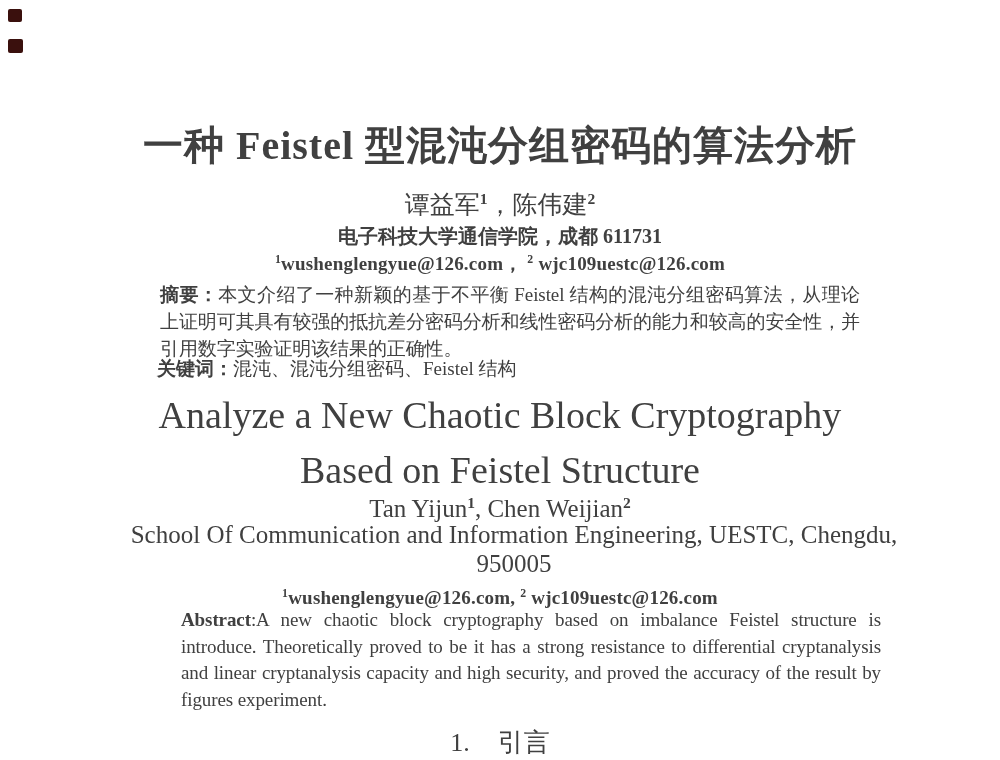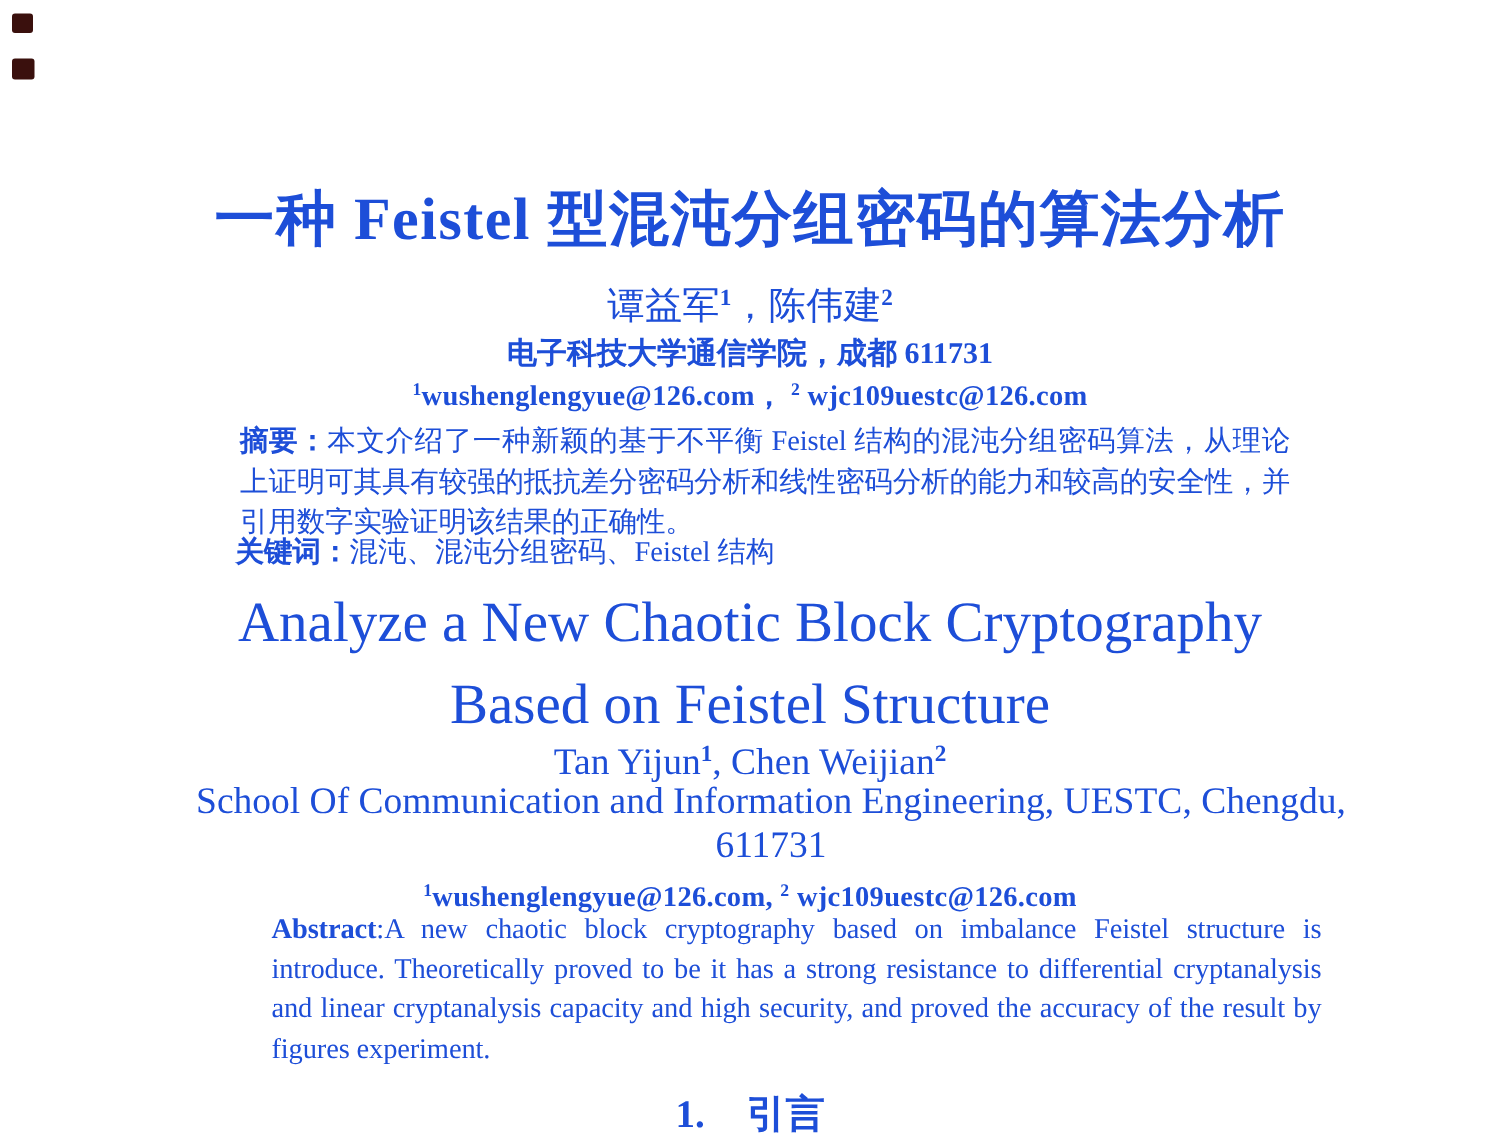--- a/index.html
+++ b/index.html
@@ -5,21 +5,21 @@
   html, body {
     margin: 0;
     padding: 0;
     background: #ffffff;
   }
   .page {
     position: relative;
     width: 1000px;
     height: 760px;
     background: #ffffff;
-    color: #1d4ed8;
+    color: #404040;
     font-family: "Liberation Serif", serif;
     overflow: hidden;
   }
   .artifact {
     position: absolute;
     background: #3a100d;
     border-radius: 2px;
   }
   #artifact-1 { left: 8px;  top: 9px;  width: 14px; height: 13px; }
   #artifact-2 { left: 8px;  top: 39px; width: 15px; height: 14px; }
@@ -108,21 +108,21 @@
   .en-emails { top: 581px; }
 
   .en-abstract { top: 607px; line-height: 26.5px; margin-left: 21px; }
 
   .en-keywords { top: 701px; }
 
   .section-heading {
     top: 727px;
     font-size: 26px;
     line-height: 32px;
-    font-weight: 700;
+    font-weight: 400;
     text-align: center;
   }
   .section-number { margin-right: 28px; }
 </style>
 </head>
 <body>
 
 <div class="page">
 
   <div class="artifact" id="artifact-1"></div>
@@ -160,21 +160,21 @@
   </div>
 
   <div class="centered en-authors">
     <span>Tan Yijun</span><sup>1</sup><span>, </span><span>Chen Weijian</span><sup>2</sup>
   </div>
 
   <div class="centered en-affiliation en-affiliation-1">
     <span>School Of Communication and Information Engineering, UESTC, Chengdu,</span>
   </div>
   <div class="centered en-affiliation en-affiliation-2">
-    <span>611731</span>
+    <span>950005</span>
   </div>
 
   <div class="centered email-line en-emails">
     <sup>1</sup><span>wushenglengyue@126.com</span><span>,</span> <sup>2</sup> <span>wjc109uestc@126.com</span>
   </div>
 
   <div class="abstract-block en-abstract">
     <span class="bold-label">Abstract</span><span>:</span><span>A new chaotic block cryptography based on imbalance Feistel structure is introduce. Theoretically proved to be it has a strong resistance to differential cryptanalysis and linear cryptanalysis capacity and high security, and proved the accuracy of the result by figures experiment.</span>
   </div>
 

